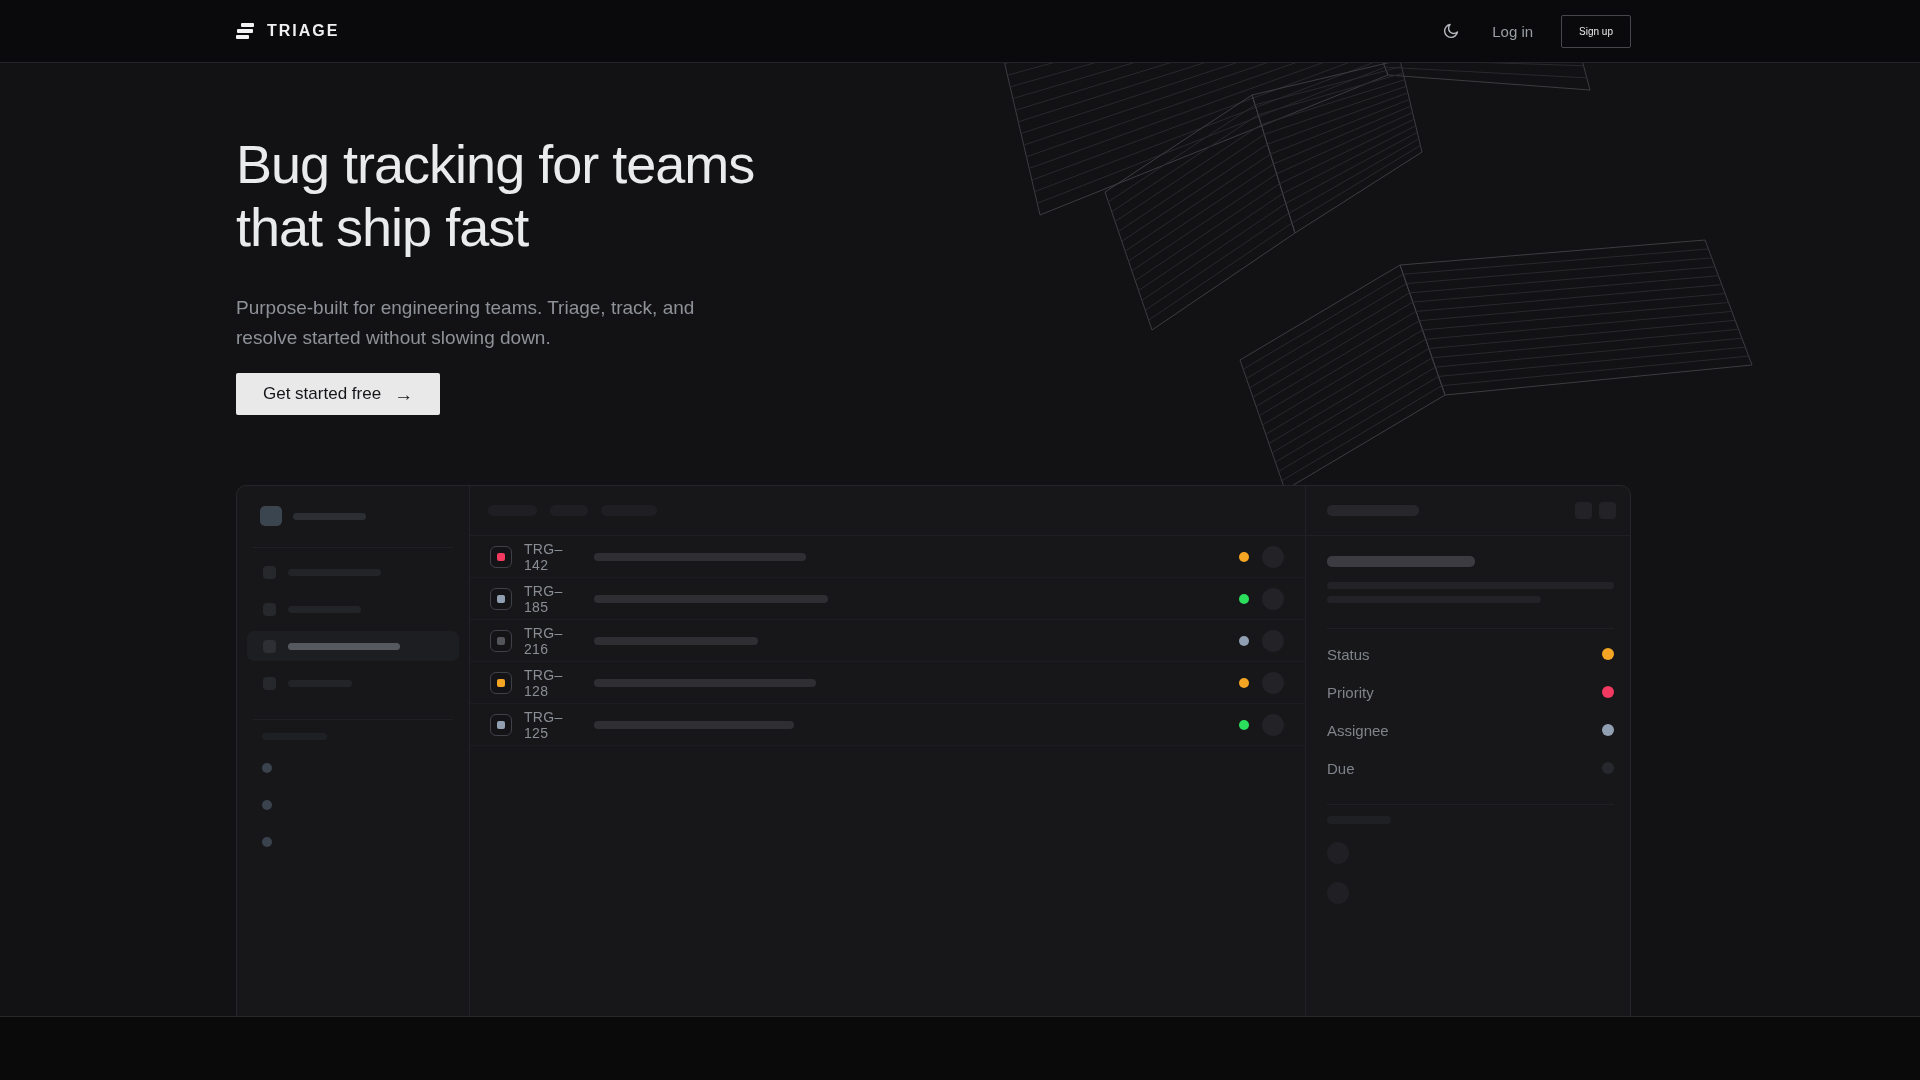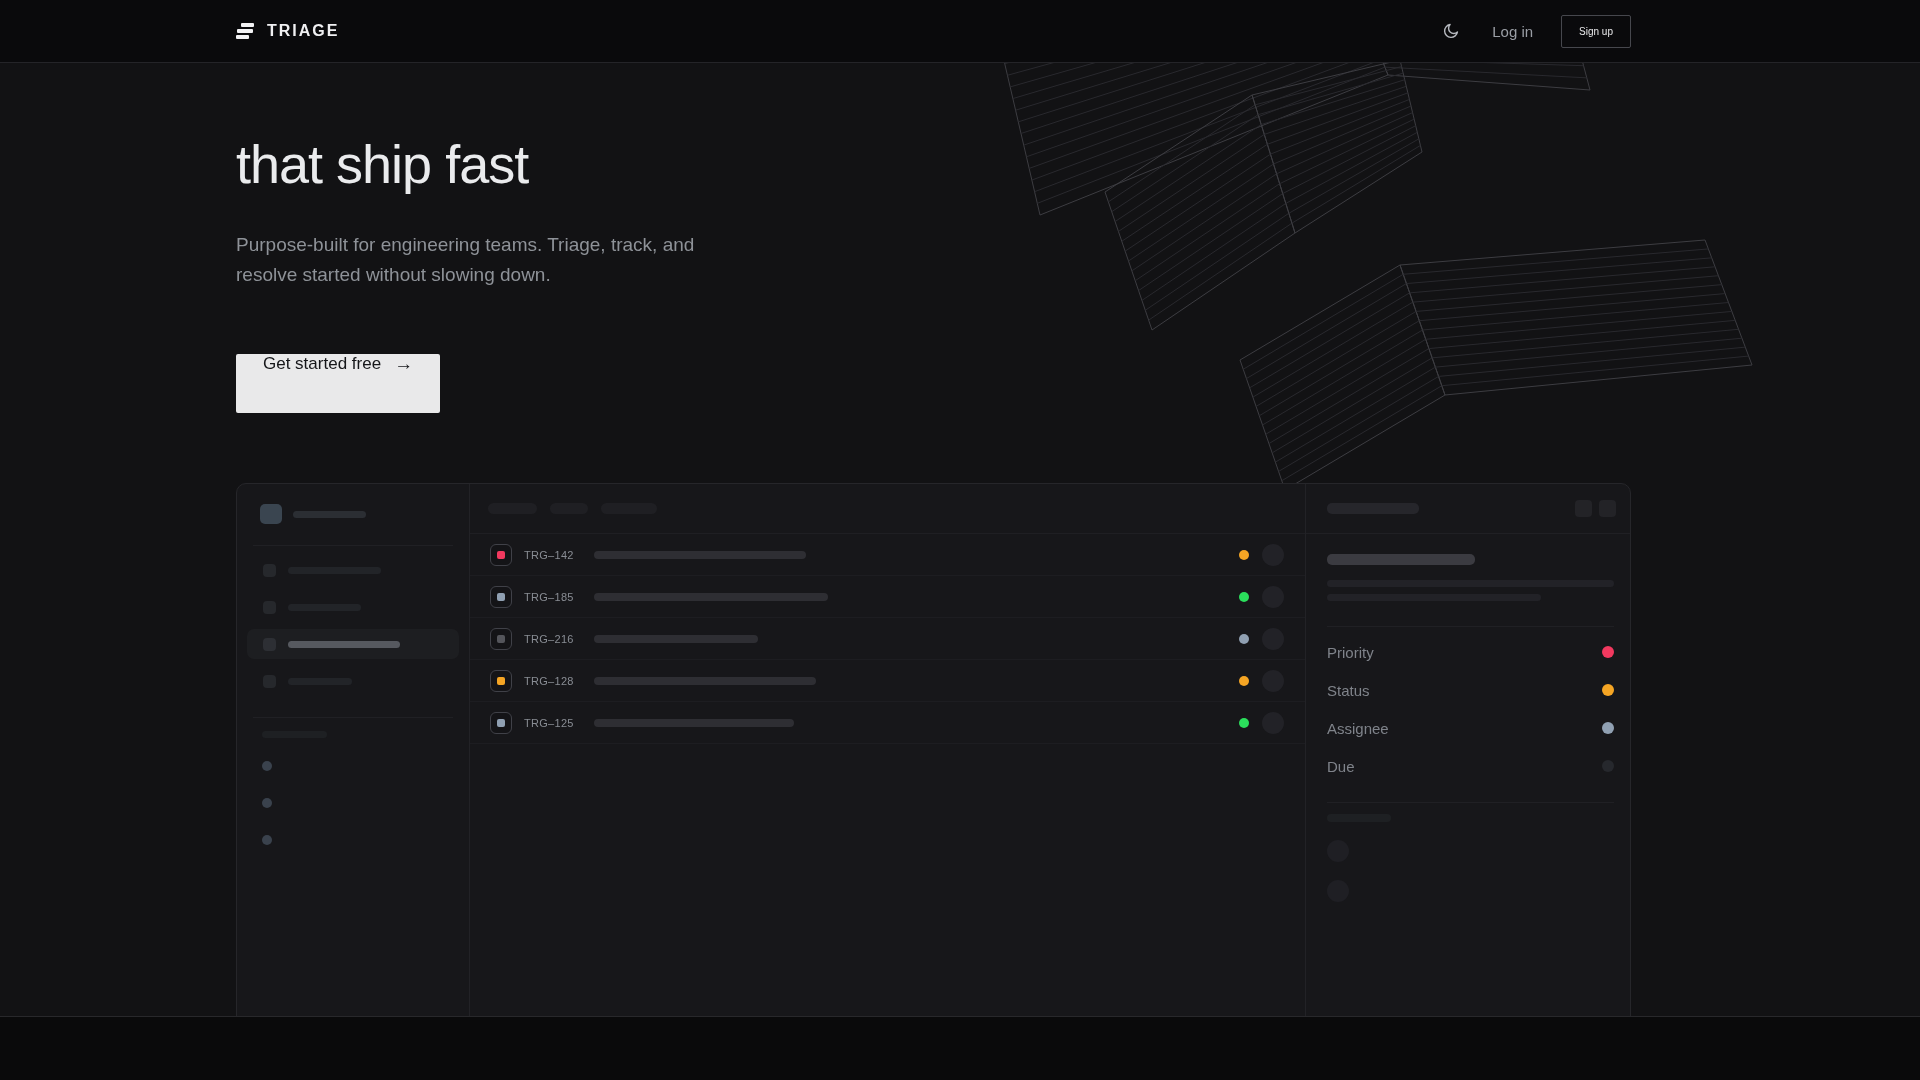--- a/index.html
+++ b/index.html
@@ -37,22 +37,22 @@
   .wireframe { position:absolute; top:0; left:0; pointer-events:none; }
   .hero-inner { position:relative; padding-left:236px; }
   .headline {
     margin:0; padding-top:70px;
     font-size:54px; line-height:63px; font-weight:500; letter-spacing:-1px;
     color:#eaebed;
   }
   .headline span { display:block; }
   .subtext { margin:34px 0 0; width:480px; font-size:19px; line-height:30px; color:#8e9298; }
   .cta-btn {
-    margin-top:64px; height:59px; padding:0 27px;
-    display:inline-flex; gap:13px;
+    margin-top:20px; height:42px; padding:0 27px;
+    display:inline-flex; align-items:center; gap:13px;
     background:#e9e9ea; color:#151619; border:none; border-radius:2px;
     font-size:17px; font-weight:500; font-family:inherit; cursor:pointer;
   }
   .cta-arrow { font-size:19px; line-height:1; }
 
   
   .mockup {
     position:relative; margin-top:70px; width:1395px; height:560px;
     background:#17171a; border:1px solid #26262a; border-radius:10px;
     display:flex; overflow:hidden;
@@ -81,21 +81,21 @@
   .list-header { height:50px; border-bottom:1px solid #1f1f23; display:flex; align-items:center; gap:13px; padding-left:18px; }
   .pill { height:11px; border-radius:6px; background:#1f1f23; display:block; }
   .pill-1 { width:49px; } .pill-2 { width:38px; } .pill-3 { width:56px; }
   .issue-row { height:42px; display:flex; align-items:center; border-bottom:1px solid #1d1d21; padding:0 21px 0 20px; }
   .issue-row.selected {
     background-color:rgba(255,255,255,0.013);
     background-image:repeating-linear-gradient(45deg, rgba(255,255,255,0.045) 0px, rgba(255,255,255,0.045) 1px, transparent 1px, transparent 8px);
   }
   .type-icon { width:22px; height:22px; flex:none; border:1px solid #404148; border-radius:6px; background:#141417; display:flex; align-items:center; justify-content:center; }
   .type-dot { width:8px; height:8px; border-radius:2px; display:block; }
-  .issue-id { margin-left:12px; width:54px; color:#898d94; font-size:11px; letter-spacing:0.3px; flex:none; }
+  .issue-id { margin-left:12px; width:54px; color:#898d94; font-size:14px; letter-spacing:0.3px; flex:none; }
   .skel-bar { margin-left:16px; height:8px; border-radius:4px; background:#2e2e33; display:block; }
   .issue-row.selected .skel-bar { background:#3a3a40; }
   .row-spacer { flex:1; }
   .status-dot { width:10px; height:10px; border-radius:50%; display:block; flex:none; }
   .row-avatar { width:22px; height:22px; border-radius:50%; background:#222227; margin-left:13px; display:block; flex:none; }
 
   
   .mk-panel { flex:1; }
   .panel-header { height:50px; border-bottom:1px solid #202024; display:flex; align-items:center; padding:0 16px 0 21px; }
   .panel-title-skel { width:92px; height:11px; background:#26262b; }
@@ -227,20 +227,21 @@
       <line x1="1425.7142857142858" y1="339.2857142857143" x2="1731.857142857143" y2="311.42857142857144" stroke="#29292e" stroke-width="1"></line>
       <line x1="1428.9285714285713" y1="348.57142857142856" x2="1735.2142857142858" y2="320.3571428571429" stroke="#29292e" stroke-width="1"></line>
       <line x1="1432.142857142857" y1="357.8571428571429" x2="1738.5714285714287" y2="329.2857142857143" stroke="#29292e" stroke-width="1"></line>
       <line x1="1435.357142857143" y1="367.1428571428571" x2="1741.9285714285713" y2="338.2142857142857" stroke="#29292e" stroke-width="1"></line>
       <line x1="1438.5714285714287" y1="376.42857142857144" x2="1745.2857142857142" y2="347.1428571428571" stroke="#29292e" stroke-width="1"></line>
       <line x1="1441.7857142857142" y1="385.7142857142857" x2="1748.642857142857" y2="356.07142857142856" stroke="#29292e" stroke-width="1"></line>
     </svg>
 
   <div class="hero-inner">
     <h1 class="headline">
+      <span>Bug tracking for teams</span>
       <span>that ship fast</span>
     </h1>
     <p class="subtext">Purpose-built for engineering teams. Triage, track, and resolve started without slowing down.</p>
     <button class="cta-btn">
       <span>Get started free</span>
       <span class="cta-arrow">→</span>
     </button>
 
     
     <div class="mockup">
@@ -345,26 +346,26 @@
           <span class="action-square"></span>
           <span class="action-square"></span>
         </div>
         <div class="panel-body">
           <span class="skel title-skel"></span>
           <span class="skel line-skel line-1"></span>
           <span class="skel line-skel line-2"></span>
           <div class="panel-div div-a"></div>
           <div class="fields" id="detail-fields">
               <div class="field-row">
+                <span class="field-label">Status</span>
+                <span class="field-dot" style="background: rgb(245, 165, 36);"></span>
+              </div>
+              <div class="field-row">
                 <span class="field-label">Priority</span>
                 <span class="field-dot" style="background: rgb(242, 57, 95);"></span>
-              </div>
-              <div class="field-row">
-                <span class="field-label">Status</span>
-                <span class="field-dot" style="background: rgb(245, 165, 36);"></span>
               </div>
               <div class="field-row">
                 <span class="field-label">Assignee</span>
                 <span class="field-dot" style="background: rgb(144, 160, 178);"></span>
               </div>
               <div class="field-row">
                 <span class="field-label">Due</span>
                 <span class="field-dot" style="background: rgb(38, 40, 45);"></span>
               </div>
             </div>

